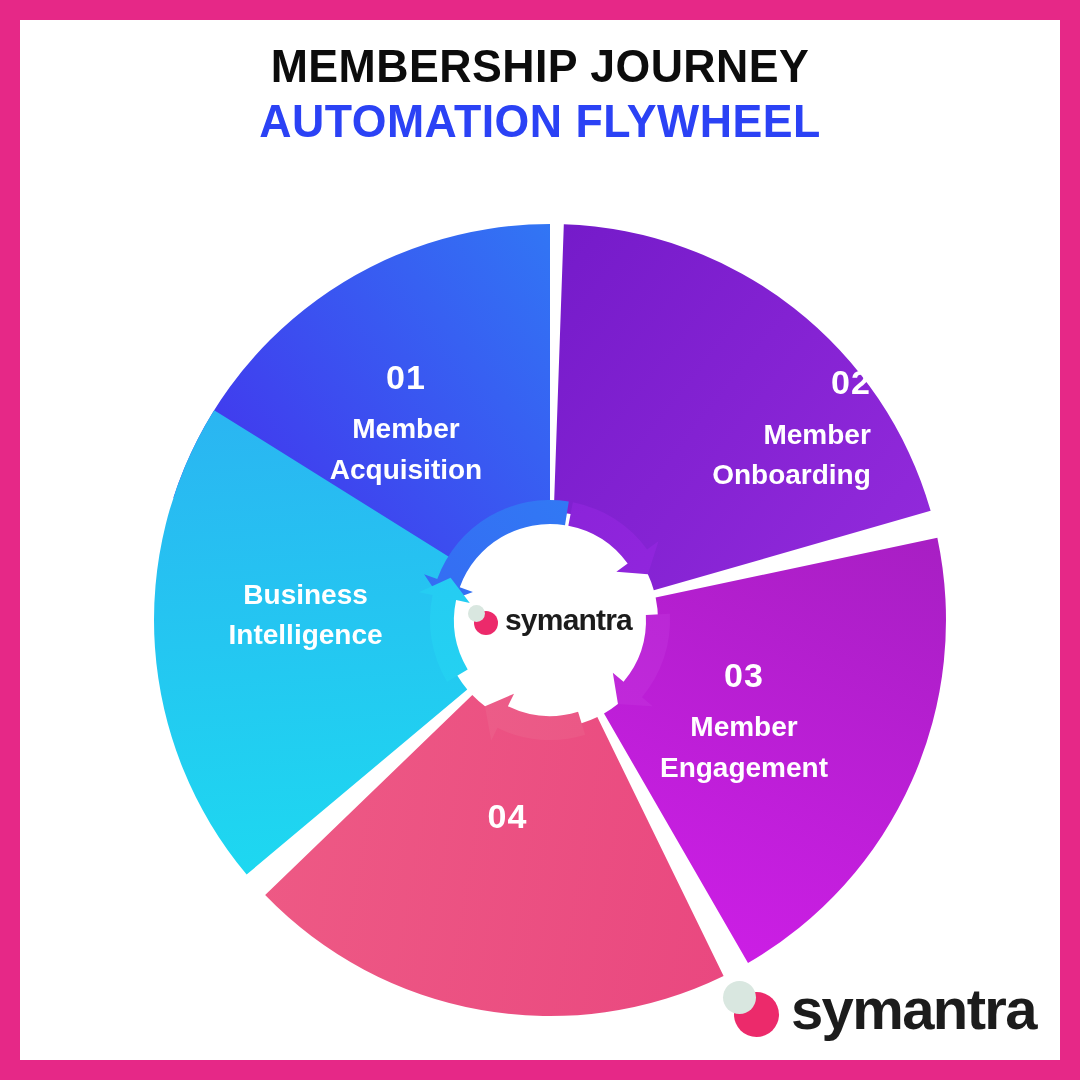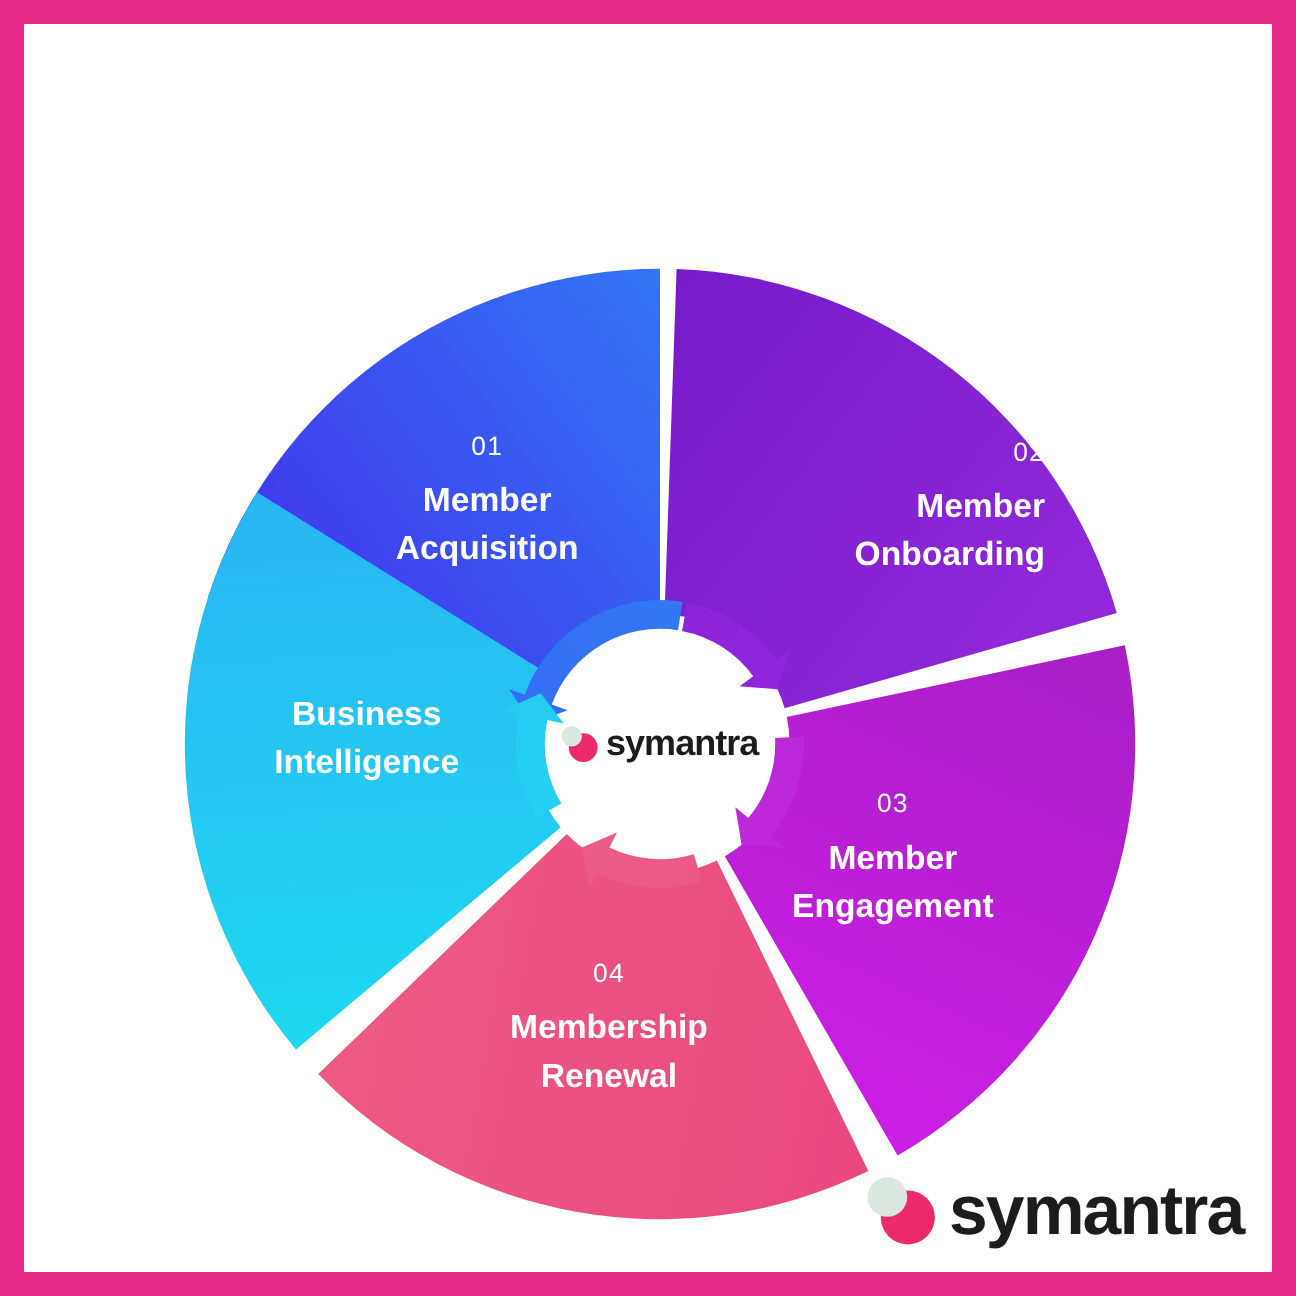--- a/index.html
+++ b/index.html
@@ -63,22 +63,22 @@
     z-index: 3;
   }
   .seg-label {
     position: absolute;
     color: #ffffff;
     text-align: center;
     z-index: 6;
     pointer-events: none;
   }
   .seg-num {
-    font-size: 22px;
-    font-weight: normal;
+    font-size: 34px;
+    font-weight: bold;
     line-height: 1.05;
     letter-spacing: 1px;
     margin-bottom: 14px;
   }
   .seg-title {
     font-size: 28px;
     font-weight: bold;
     line-height: 1.44;
     white-space: nowrap;
   }
@@ -180,20 +180,24 @@
     font-weight: bold;
     color: #1c1c1c;
     letter-spacing: -1.6px;
   }
 </style>
 </head>
 <body>
 
 <div id="page">
 
+  <div class="title-block">
+    <div class="title-line1">MEMBERSHIP JOURNEY</div>
+    <div class="title-line2">AUTOMATION FLYWHEEL</div>
+  </div>
 
   <div class="wheel-wrap">
     <svg id="wheel-svg" width="1080" height="1080" viewBox="0 0 1080 1080">
       <defs id="wheel-defs">
           <linearGradient id="sg0" gradientUnits="userSpaceOnUse" x1="229.62927022752075" y1="852.7629599078193" x2="870.3707297724792" y2="387.2370400921807">
             <stop offset="0" stop-color="#4a18ea"></stop>
             <stop offset="1" stop-color="#2b8ef7"></stop>
           </linearGradient>
           <linearGradient id="ag0" gradientUnits="userSpaceOnUse" x1="229.62927022752075" y1="852.7629599078193" x2="870.3707297724792" y2="387.2370400921807">
             <stop offset="0" stop-color="#3b57f0"></stop>
@@ -268,21 +272,20 @@
       <div class="seg-label" style="width: 340px; left: 530.837px; top: 364.937px; text-align: right;">
         <div class="seg-num">02</div>
         <div class="seg-title">Member<br>Onboarding</div>
       </div>
       <div class="seg-label" style="width: 340px; left: 574px; top: 657.65px;">
         <div class="seg-num">03</div>
         <div class="seg-title">Member<br>Engagement</div>
       </div>
       <div class="seg-label" style="width: 340px; left: 337.456px; top: 799.278px;">
         <div class="seg-num">04</div>
-        <div class="seg-title">Membership<br>Renewal</div>
       </div>
       <div class="seg-label" style="width: 340px; left: 135.597px; top: 575.09px;">
         <div class="seg-title">Business<br>Intelligence</div>
       </div>
     </div>
 
   <div class="brand-corner">
     <span class="brand-mark">
       <span class="brand-dot-pink"></span>
       <span class="brand-dot-mint"></span>

